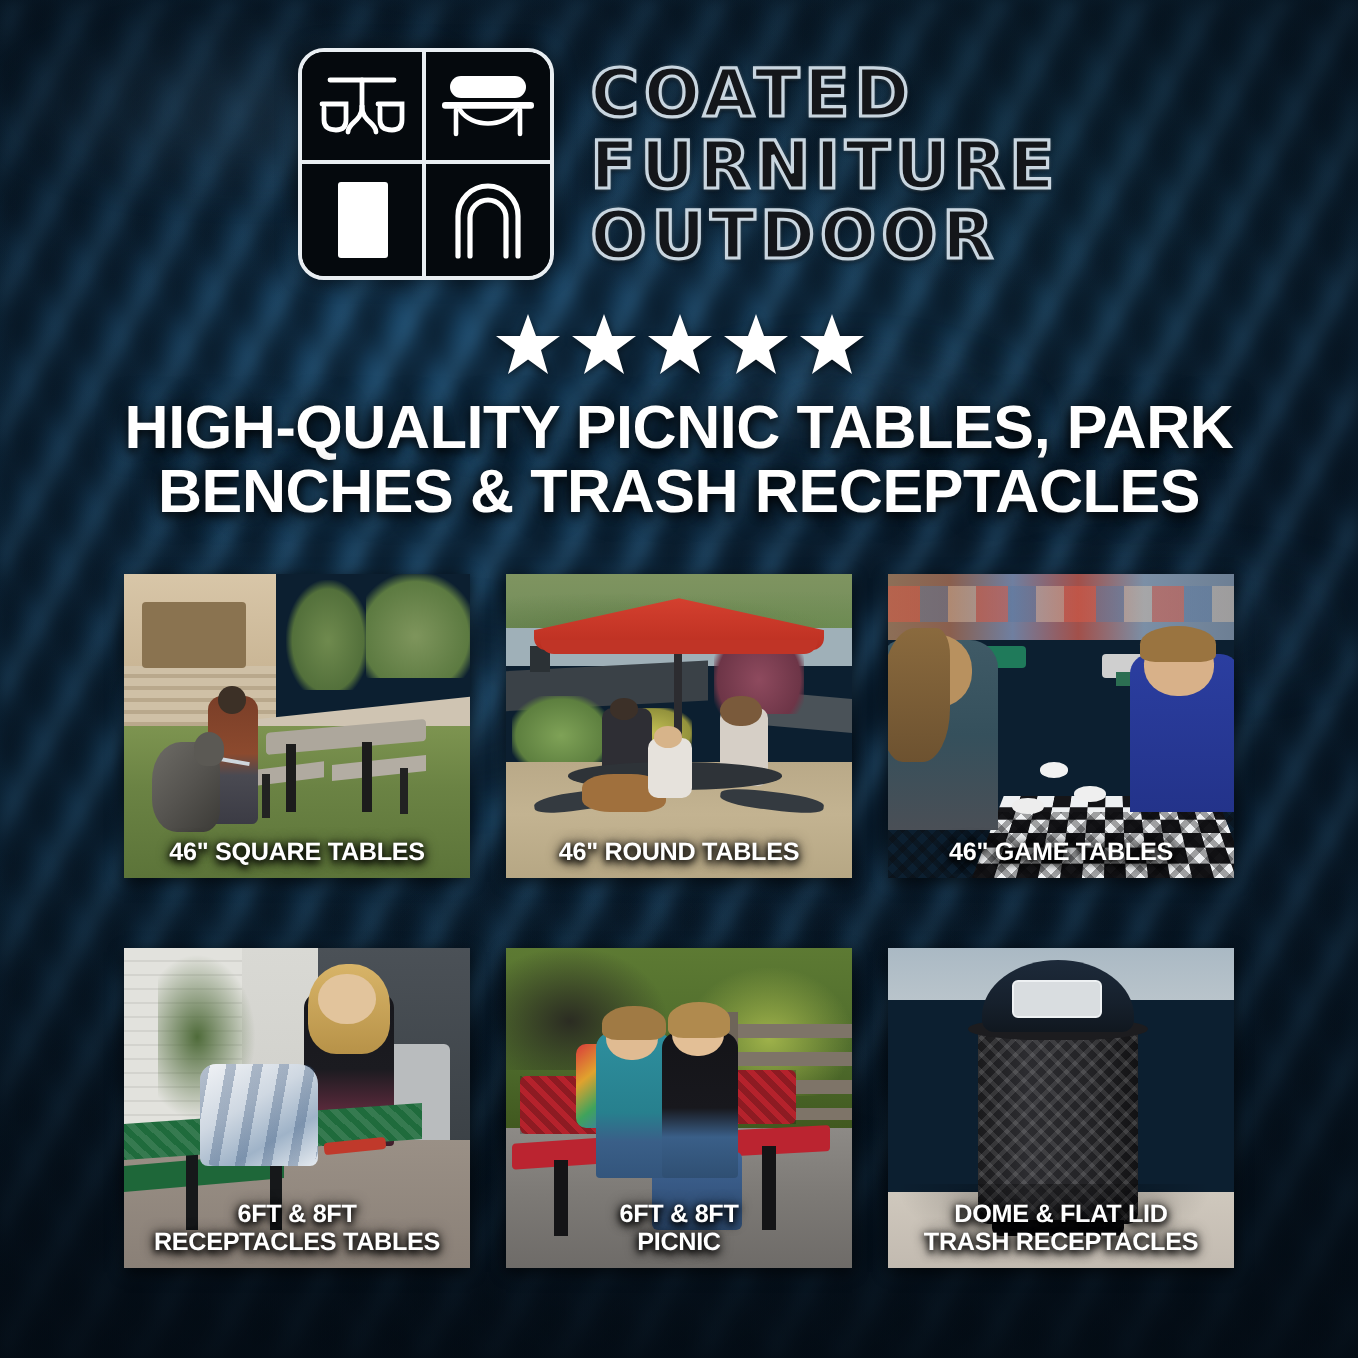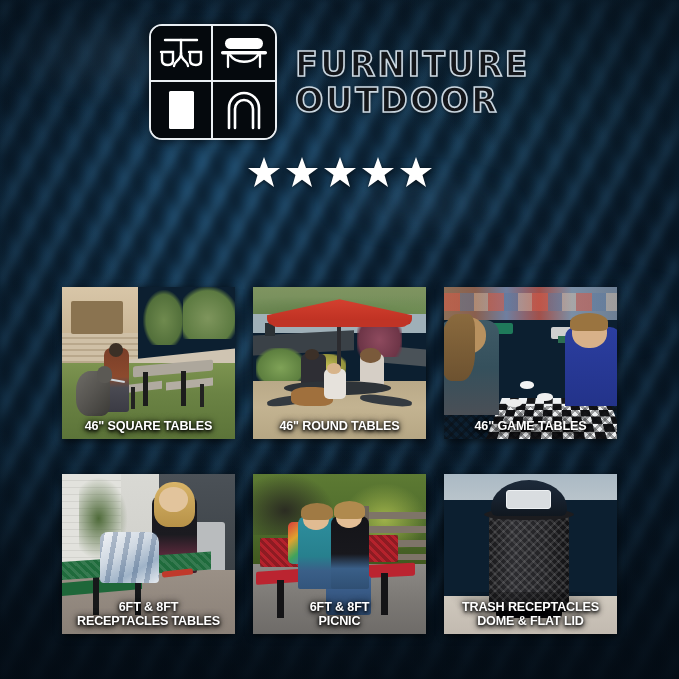--- a/index.html
+++ b/index.html
@@ -344,20 +344,21 @@
           <svg width="46" height="44" viewBox="0 0 46 44">
             <g fill="none" stroke="#ffffff" stroke-width="2.6" stroke-linecap="round">
               <path d="M8 40 L8 20 A15 15 0 0 1 38 20 L38 40"></path>
               <path d="M14 40 L14 21 A9 9 0 0 1 32 21 L32 40"></path>
             </g>
           </svg>
         </div>
       </div>
 
       <div class="wordmark">
+        <span>COATED</span>
         <span>FURNITURE</span>
         <span>OUTDOOR</span>
       </div>
     </div>
 
     <div class="stars">
       <svg width="32" height="31" viewBox="0 0 32 31">
           <polygon points="16,0 20,11 32,11 22.5,18 26,30 16,22.8 6,30 9.5,18 0,11 12,11" fill="#ffffff"></polygon>
         </svg>
       <svg width="32" height="31" viewBox="0 0 32 31">
@@ -368,20 +369,22 @@
         </svg>
       <svg width="32" height="31" viewBox="0 0 32 31">
           <polygon points="16,0 20,11 32,11 22.5,18 26,30 16,22.8 6,30 9.5,18 0,11 12,11" fill="#ffffff"></polygon>
         </svg>
       <svg width="32" height="31" viewBox="0 0 32 31">
           <polygon points="16,0 20,11 32,11 22.5,18 26,30 16,22.8 6,30 9.5,18 0,11 12,11" fill="#ffffff"></polygon>
         </svg>
     </div>
 
     <div class="headline">
+      <span class="l1">HIGH-QUALITY PICNIC TABLES, PARK</span>
+      <span class="l2">BENCHES &amp; TRASH RECEPTACLES</span>
     </div>
 
     <div class="grid">
 
       <div class="card">
         <div class="photo">
           <div class="sky c1-sky"></div>
           <div class="obj c1-bldg"></div>
           <div class="obj c1-stone"></div>
           <div class="obj c1-door"></div>
@@ -529,20 +532,20 @@
           <div class="obj c6-curb"></div>
           <div class="obj c6-can"></div>
           <div class="obj c6-canm"></div>
           <div class="obj c6-rim"></div>
           <div class="obj c6-dome"></div>
           <div class="obj c6-slot"></div>
           <div class="obj c6-base"></div>
           <div class="obj c6-shade"></div>
         </div>
         <div class="caption">
+          <span class="cl">DOME &amp; FLAT LID</span>
           <span class="cl">TRASH RECEPTACLES</span>
-          <span class="cl">DOME &amp; FLAT LID</span>
         </div>
       </div>
 
     </div>
   </div>
 </div>
 
 </body></html>

